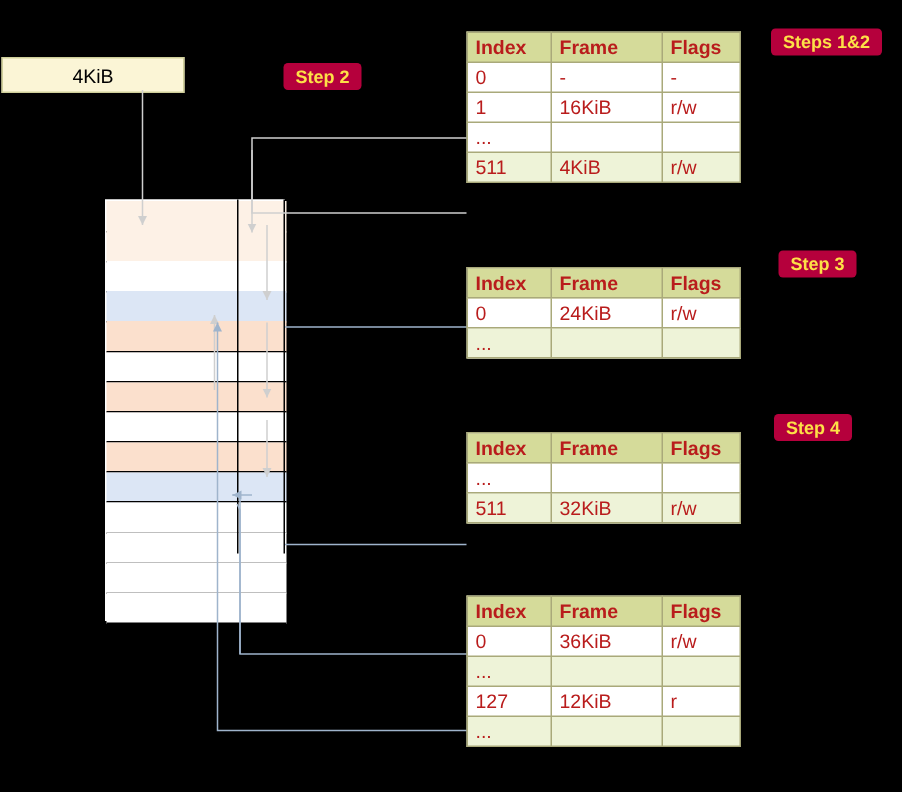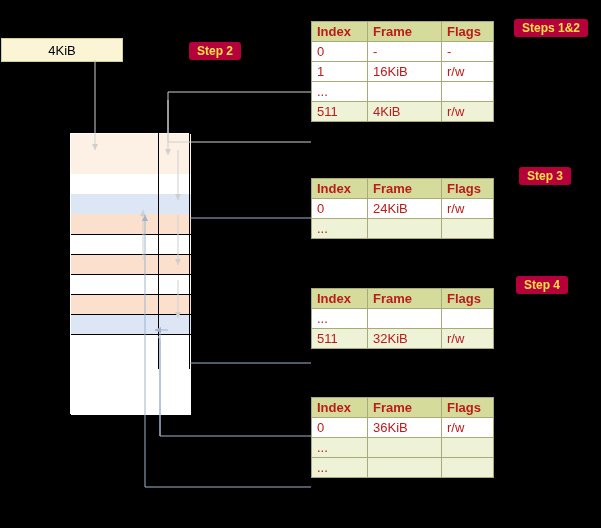--- a/index.html
+++ b/index.html
@@ -198,19 +198,24 @@
           <td class="c-index w">0</td>
           <td class="c-frame w">36KiB</td>
           <td class="c-flags w">r/w</td>
         </tr>
         <tr>
           <td class="c-index g">...</td>
           <td class="c-frame g"></td>
           <td class="c-flags g"></td>
         </tr>
         <tr>
+          <td class="c-index w">127</td>
+          <td class="c-frame w">12KiB</td>
+          <td class="c-flags w">r</td>
+        </tr>
+        <tr>
           <td class="c-index g">...</td>
           <td class="c-frame g"></td>
           <td class="c-flags g"></td>
         </tr>
       </tbody>
     </table>
   </div>
 
 </body></html>

